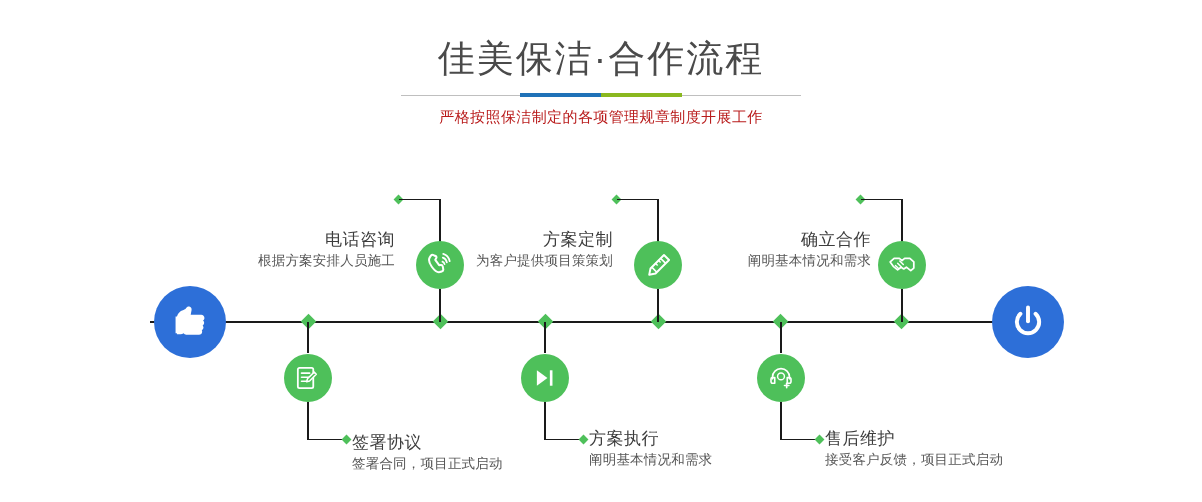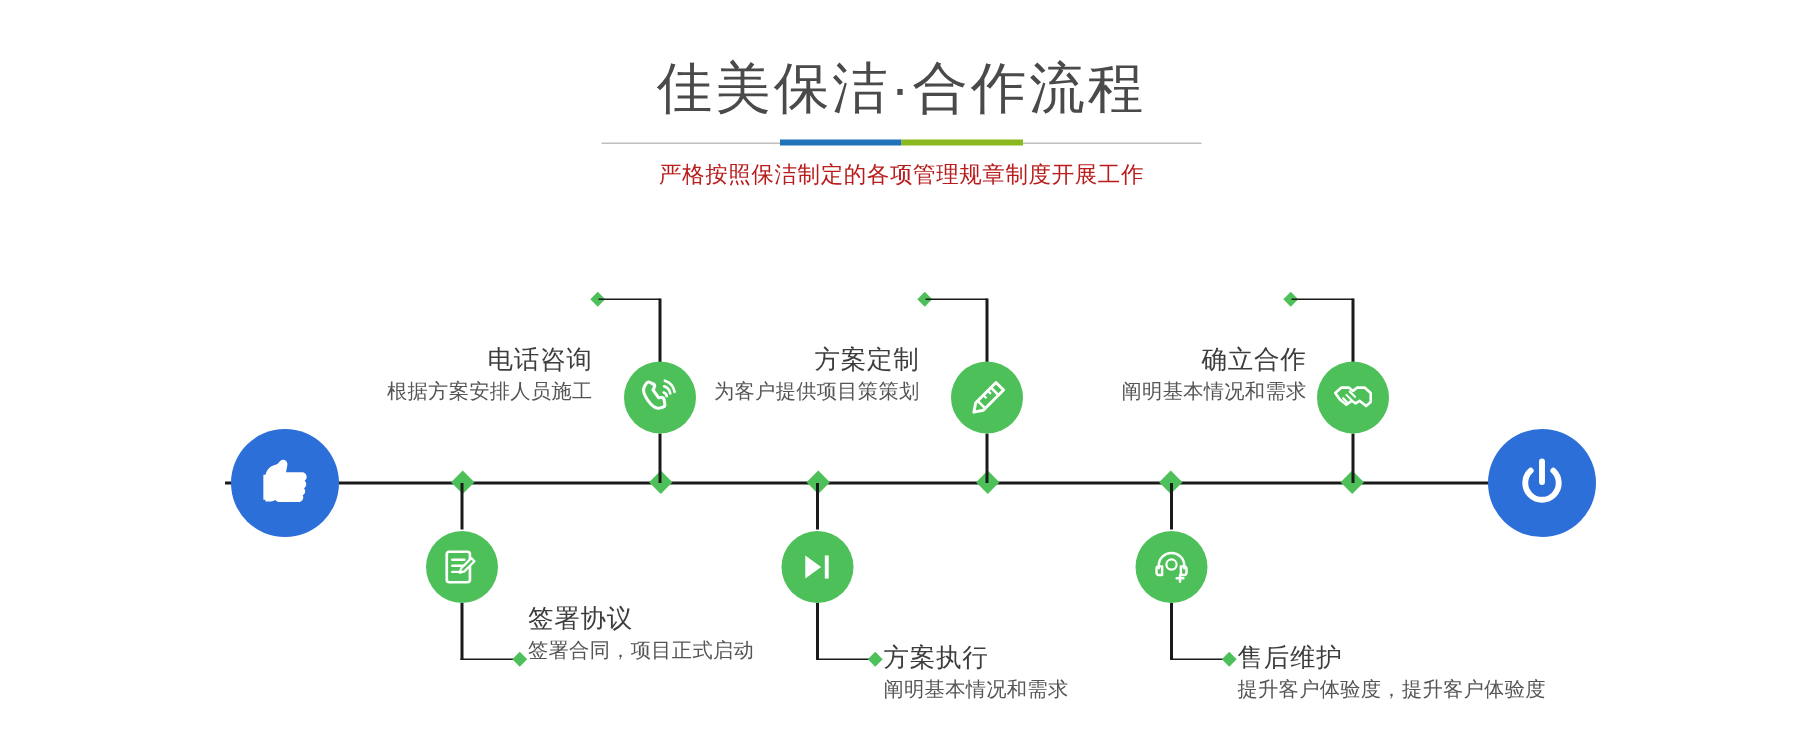--- a/index.html
+++ b/index.html
@@ -237,21 +237,21 @@
   <div class="label-dot" style="left:343px; top:436px;"></div>
   <div class="step-icon" style="left:284px; top:354px;">
     <svg width="26" height="26" viewBox="0 0 32 32">
       <path fill="none" stroke="#ffffff" stroke-width="2.2" stroke-linejoin="round" d="M5.5 3.5h15a2 2 0 0 1 2 2v21a2 2 0 0 1-2 2h-15a2 2 0 0 1-2-2v-21a2 2 0 0 1 2-2z"></path>
       <line x1="8" y1="10" x2="18" y2="10" stroke="#ffffff" stroke-width="2" stroke-linecap="round"></line>
       <line x1="8" y1="15" x2="18" y2="15" stroke="#ffffff" stroke-width="2" stroke-linecap="round"></line>
       <line x1="8" y1="20" x2="14" y2="20" stroke="#ffffff" stroke-width="2" stroke-linecap="round"></line>
       <path fill="#4ec05a" stroke="#ffffff" stroke-width="2" stroke-linejoin="round" d="m27.5 8.5-9 9-1.2 4 4-1.2 9-9z" transform="translate(-3.5,0) scale(0.92) translate(2,1)"></path>
     </svg>
   </div>
-  <div class="step-label bottom" style="left:352px; top:404px; width:320px;font-family:Liberation Mono, monospace;">
+  <div class="step-label bottom" style="left:352px; top:432px; width:320px;">
     <div class="title">签署协议</div>
     <div class="desc">签署合同，项目正式启动</div>
   </div>
 
   <div class="label-dot" style="left:613px; top:196px;"></div>
   <div class="hline" style="left:617px; top:198.5px; width:41px;"></div>
   <div class="vline" style="left:657.3px; top:198.5px; height:43px;"></div>
   <div class="vline" style="left:657.3px; top:289px; height:33px;"></div>
   <div class="step-icon" style="left:634px; top:241px;">
     <svg width="27" height="27" viewBox="0 0 32 32">
@@ -308,16 +308,16 @@
       <path fill="none" stroke="#ffffff" stroke-width="2" stroke-linecap="round" d="M5.5 17v-2a10.5 10.5 0 0 1 21 0v2"></path>
       <path fill="none" stroke="#ffffff" stroke-width="2" stroke-linejoin="round" d="M5.5 15.5h2.8v7H5.5a1.8 1.8 0 0 1-1.8-1.8v-3.4a1.8 1.8 0 0 1 1.8-1.8z"></path>
       <path fill="none" stroke="#ffffff" stroke-width="2" stroke-linejoin="round" d="M23.7 15.5h2.8a1.8 1.8 0 0 1 1.8 1.8v3.4a1.8 1.8 0 0 1-1.8 1.8h-2.8z"></path>
       <circle cx="16" cy="14" r="4.2" fill="none" stroke="#ffffff" stroke-width="1.8"></circle>
       <line x1="23" y1="22.5" x2="23" y2="28" stroke="#ffffff" stroke-width="2" stroke-linecap="round"></line>
       <line x1="20.3" y1="25.2" x2="25.7" y2="25.2" stroke="#ffffff" stroke-width="2" stroke-linecap="round"></line>
     </svg>
   </div>
   <div class="step-label bottom" style="left:825px; top:428px; width:340px;">
     <div class="title">售后维护</div>
-    <div class="desc">提升客户体验度，提升客户体验度</div>
+    <div class="desc">接受客户反馈，项目正式启动</div>
   </div>
 
 </div>
 
 </body></html>

